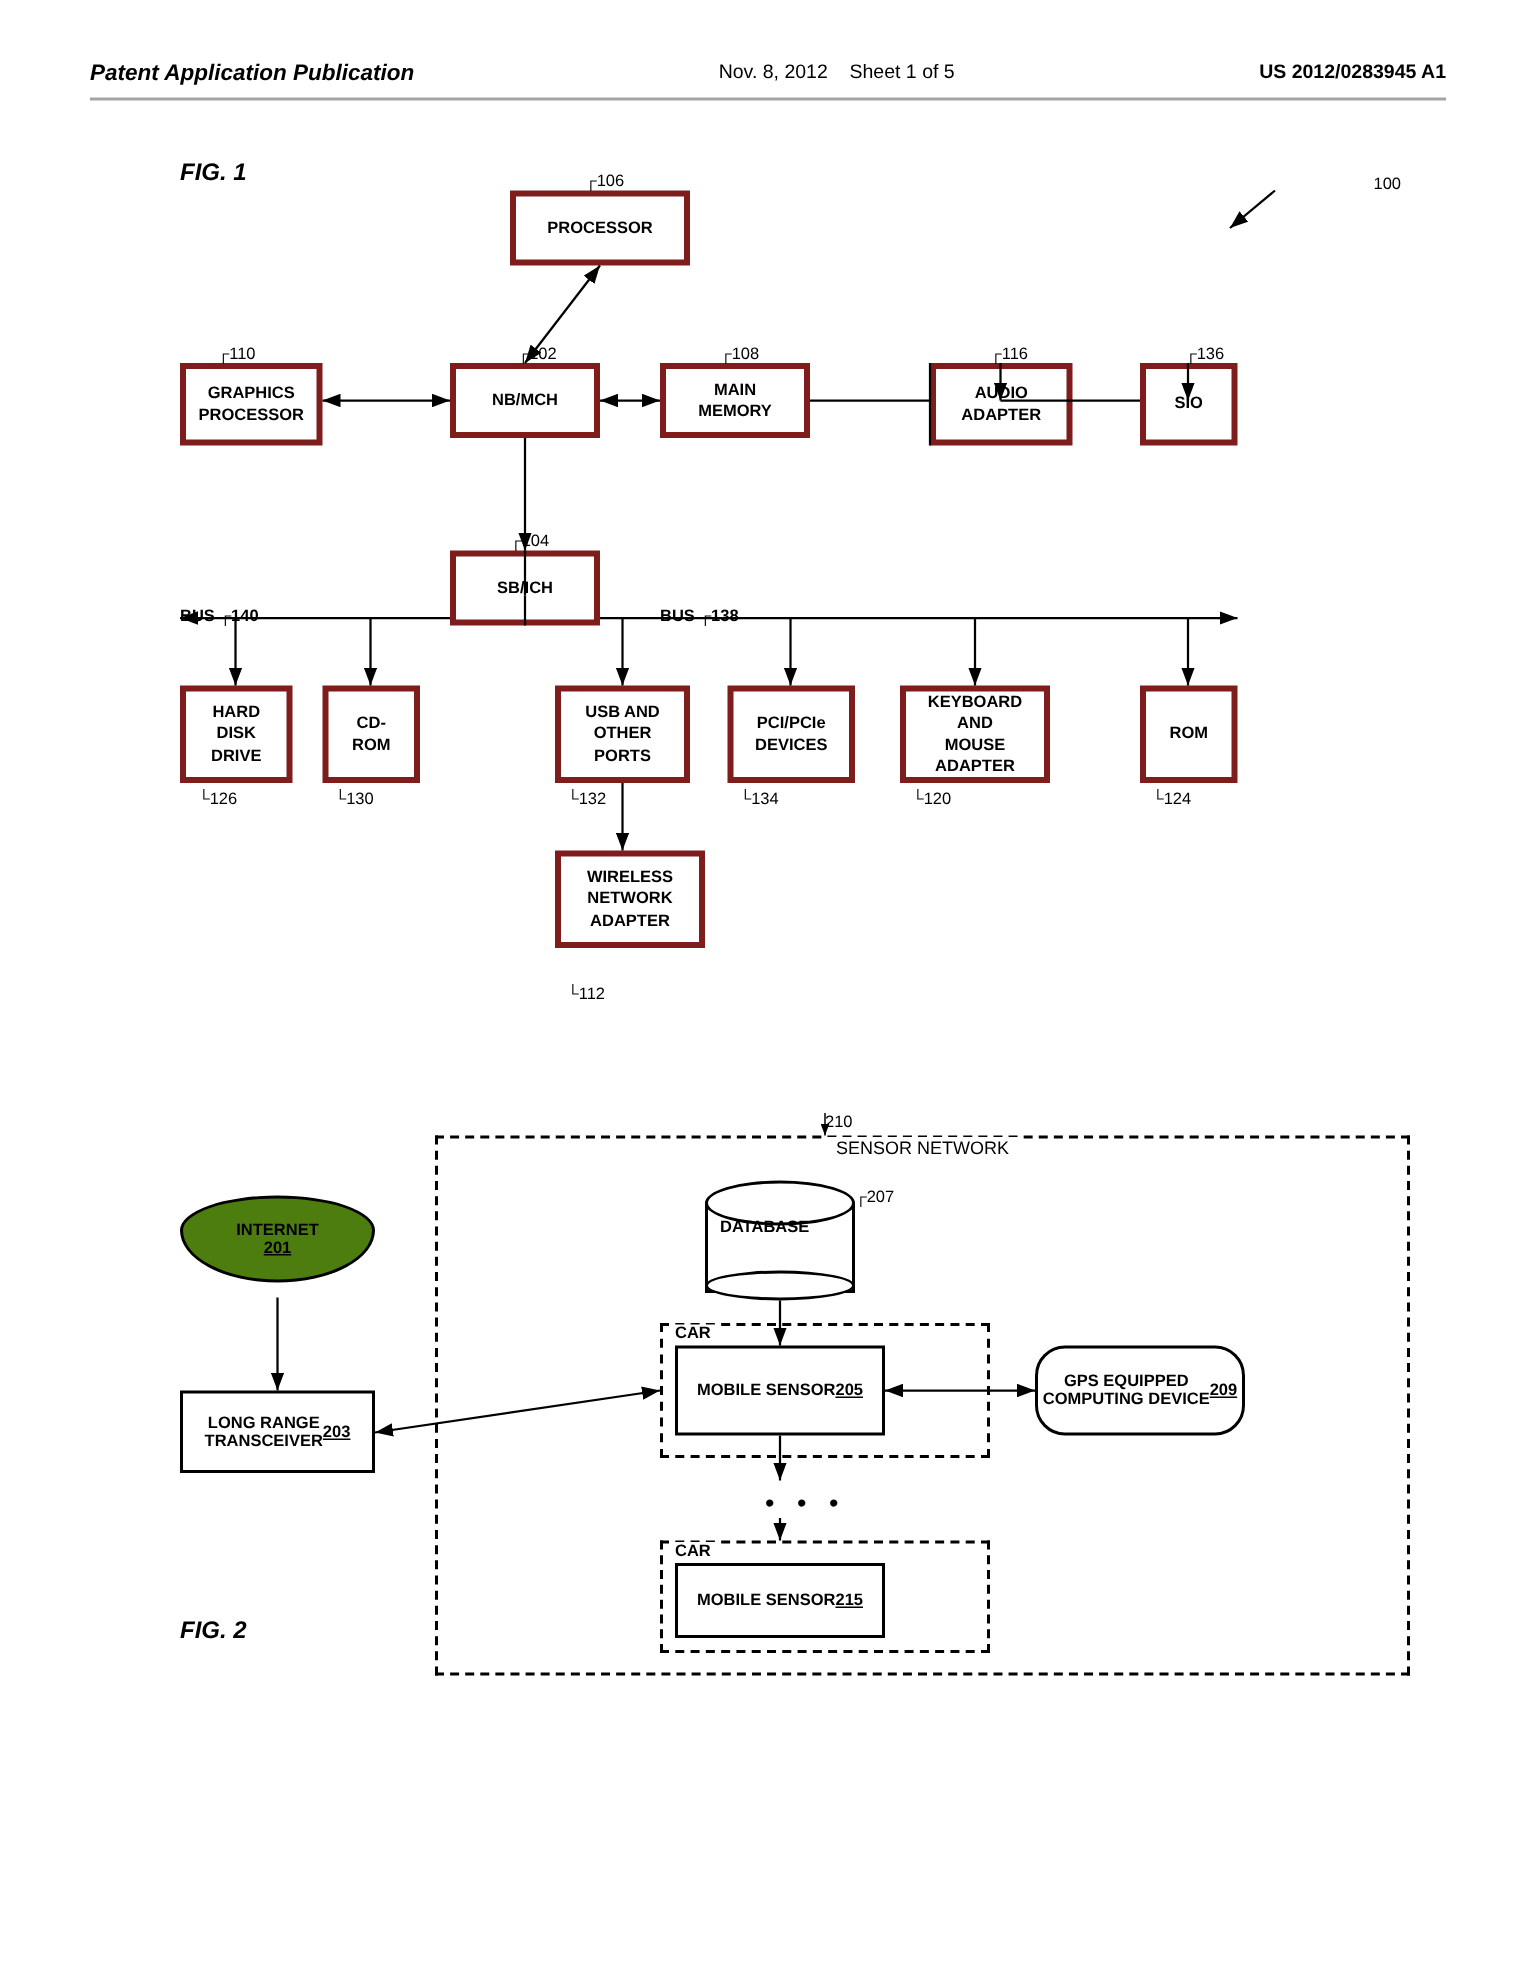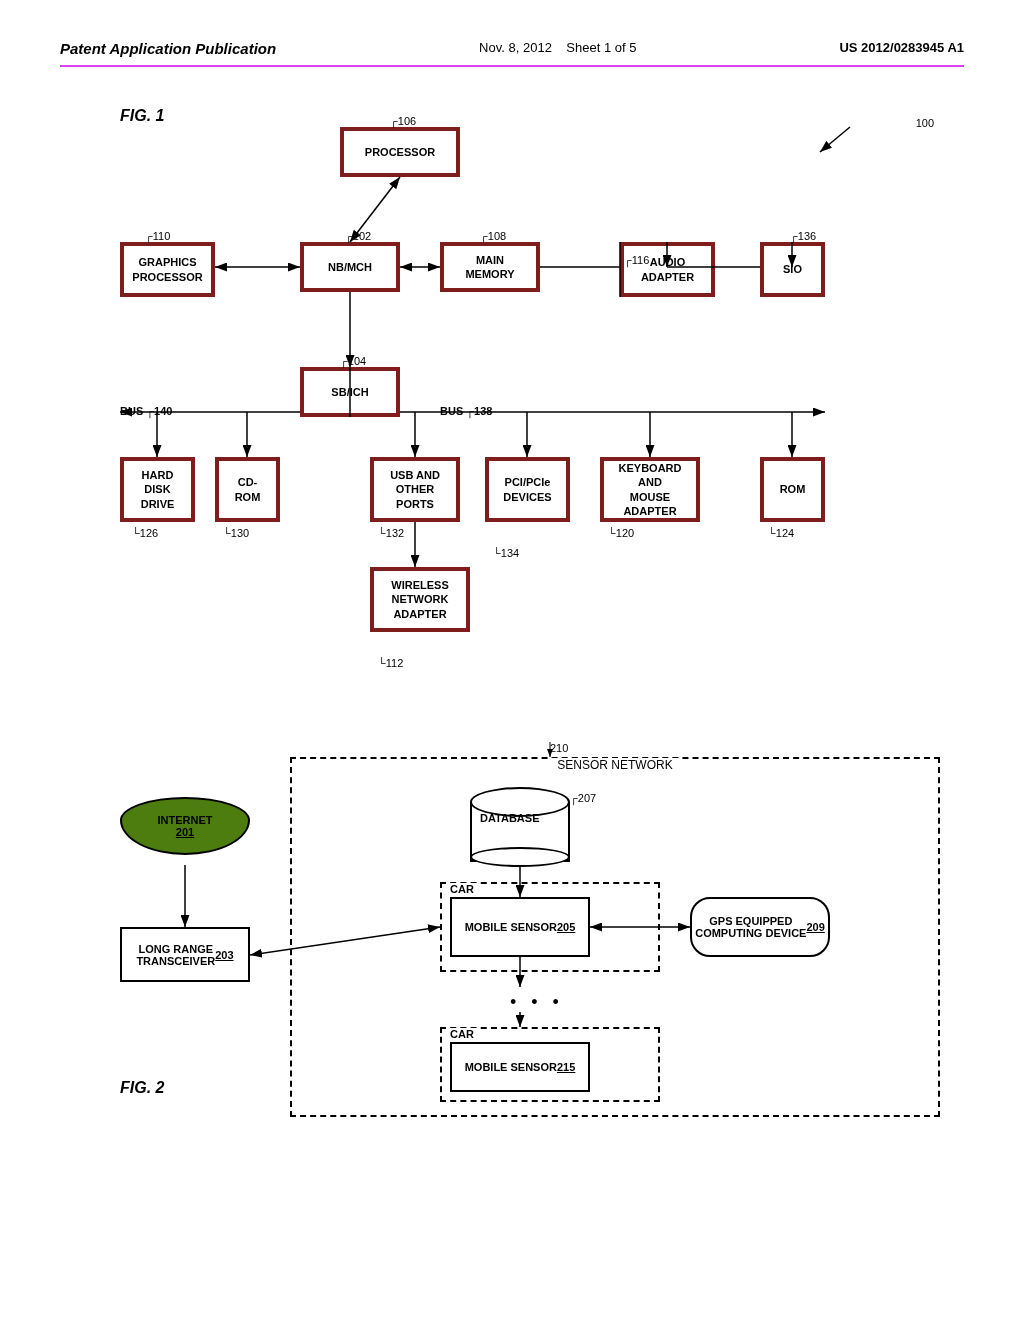--- a/index.html
+++ b/index.html
@@ -18,21 +18,21 @@
       padding: 40px 60px;
       position: relative;
     }
 
     
     .header {
       display: flex;
       justify-content: space-between;
       align-items: flex-start;
       margin-bottom: 30px;
-      border-bottom: 2px solid #d946ef;
+      border-bottom: 2px solid #a3a3a3;
       padding-bottom: 8px;
     }
     .header-left {
       font-weight: bold;
       font-size: 15px;
       font-style: italic;
     }
     .header-center {
       font-size: 13px;
       text-align: center;
@@ -145,21 +145,21 @@
     <div class="box" style="left:240px; top:145px; width:100px; height:50px;">NB/MCH</div>
     <div class="ref" style="left:285px; top:133px;">┌102</div>
 
     <div class="box" style="left:380px; top:145px; width:100px; height:50px;">MAIN<br>MEMORY</div>
     <div class="ref" style="left:420px; top:133px;">┌108</div>
 
     <div class="box" style="left:60px; top:145px; width:95px; height:55px;">GRAPHICS<br>PROCESSOR</div>
     <div class="ref" style="left:85px; top:133px;">┌110</div>
 
     <div class="box" style="left:560px; top:145px; width:95px; height:55px;">AUDIO<br>ADAPTER</div>
-    <div class="ref" style="left:564px; top:133px;margin-top:24px;">┌116</div>
+    <div class="ref" style="left:600px; top:133px;">┌116</div>
 
     <div class="box" style="left:700px; top:145px; width:65px; height:55px;">SIO</div>
     <div class="ref" style="left:730px; top:133px;">┌136</div>
 
     <div class="box" style="left:240px; top:270px; width:100px; height:50px;">SB/ICH</div>
     <div class="ref" style="left:280px; top:258px;">┌104</div>
 
     <div class="bus-label" style="left:60px; top:308px;">BUS ┌140</div>
 
     <div class="bus-label" style="left:380px; top:308px;">BUS ┌138</div>
@@ -167,21 +167,21 @@
     <div class="box" style="left:60px; top:360px; width:75px; height:65px;">HARD<br>DISK<br>DRIVE</div>
     <div class="ref" style="left:72px; top:430px;">└126</div>
 
     <div class="box" style="left:155px; top:360px; width:65px; height:65px;">CD-<br>ROM</div>
     <div class="ref" style="left:163px; top:430px;">└130</div>
 
     <div class="box" style="left:310px; top:360px; width:90px; height:65px;">USB AND<br>OTHER<br>PORTS</div>
     <div class="ref" style="left:318px; top:430px;">└132</div>
 
     <div class="box" style="left:425px; top:360px; width:85px; height:65px;">PCI/PCIe<br>DEVICES</div>
-    <div class="ref" style="left:433px; top:430px;margin-top:20px;">└134</div>
+    <div class="ref" style="left:433px; top:430px;">└134</div>
 
     <div class="box" style="left:540px; top:360px; width:100px; height:65px;">KEYBOARD<br>AND<br>MOUSE<br>ADAPTER</div>
     <div class="ref" style="left:548px; top:430px;">└120</div>
 
     <div class="box" style="left:700px; top:360px; width:65px; height:65px;">ROM</div>
     <div class="ref" style="left:708px; top:430px;">└124</div>
 
     <div class="box" style="left:310px; top:470px; width:100px; height:65px;">WIRELESS<br>NETWORK<br>ADAPTER</div>
     <div class="ref" style="left:318px; top:560px;">└112</div>
 

